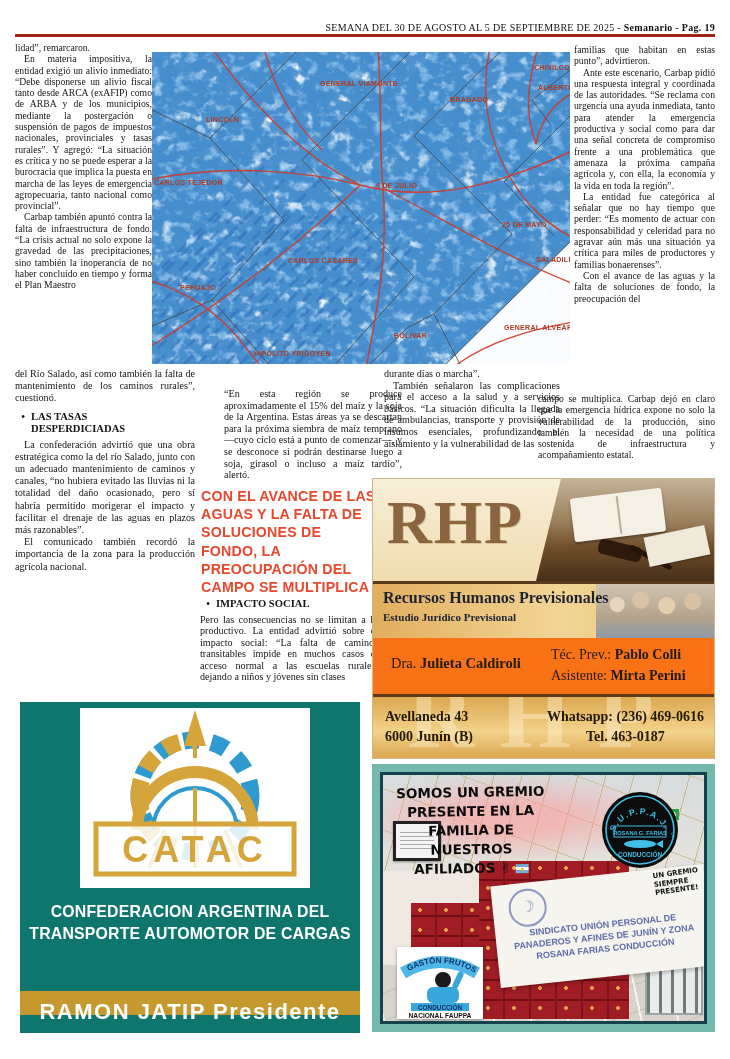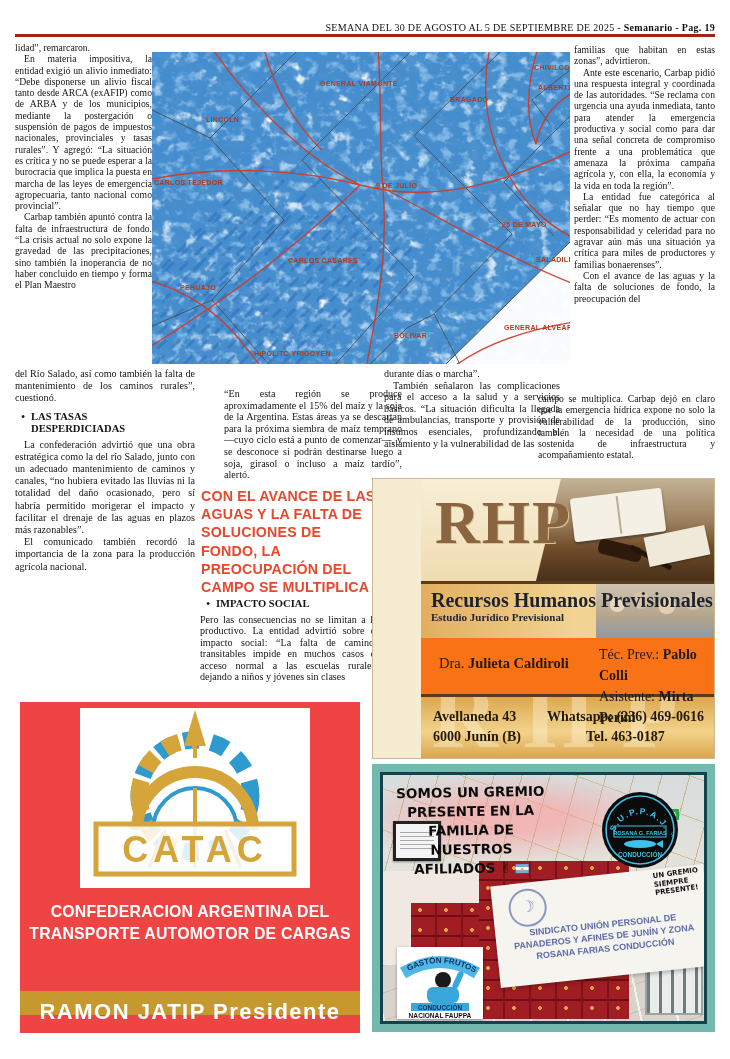--- a/index.html
+++ b/index.html
@@ -19,58 +19,58 @@
         margin:6px 0 3px 0;display:flex;}
   .head .bul{width:16px;text-align:center;flex:0 0 16px;}
   .head .ht{flex:1;padding-right:26px;}
   .pullquote{position:absolute;left:201px;top:487px;width:176px;
              font-family:"Liberation Sans",sans-serif;font-weight:bold;
              font-size:14.2px;line-height:18.2px;color:#e8482c;letter-spacing:.2px;}
   
   .mapbox{position:absolute;left:152px;top:52px;width:418px;height:312px;background:#fff;}
   
   .rhp{position:absolute;left:372px;top:478px;width:343px;height:281px;border:1px solid #c9b890;
-       box-sizing:border-box;overflow:hidden;background:#f6ecd2;padding-left:48px;}
+       box-sizing:border-box;overflow:hidden;background:#f6ecd2;}
   .rhp-z1{position:relative;height:102px;background:linear-gradient(180deg,#f8efd8,#efdcb0);}
   .rhp-brand{position:absolute;left:14px;top:8px;font-size:62px;font-weight:bold;color:#8a6540;
              font-family:"Liberation Serif",serif;letter-spacing:2px;text-shadow:1px 1px 0 #d9c49a;}
   .rhp-photo1{position:absolute;right:0;top:0;width:178px;height:102px;
       background:linear-gradient(180deg,#c3b296 0%,#9b7f5c 42%,#6f4c2a 68%,#47301a 100%);
       clip-path:polygon(14% 0,100% 0,100% 100%,0 100%);}
   .book{position:absolute;left:36px;top:14px;width:92px;height:44px;background:#f4f0e6;
         transform:rotate(-7deg);border-radius:3px;box-shadow:0 2px 3px rgba(0,0,0,.35);}
   .book:after{content:"";position:absolute;left:50%;top:3px;bottom:3px;width:2px;background:#b9ad95;}
   .gavel-head{position:absolute;left:62px;top:64px;width:44px;height:15px;background:#2e1a0c;
         border-radius:5px;transform:rotate(14deg);}
   .gavel-handle{position:absolute;left:92px;top:76px;width:46px;height:5px;background:#24140a;
         transform:rotate(28deg);border-radius:2px;}
   .paper{position:absolute;right:6px;top:52px;width:62px;height:30px;background:#efe9da;
         transform:rotate(-12deg);box-shadow:0 1px 2px rgba(0,0,0,.3);}
   .rhp-div{height:3px;background:#5e3a1c;}
   .rhp-z2{position:relative;height:54px;background:linear-gradient(90deg,#e2ae5f,#f2d596 55%,#e7bb72);}
-  .rhp-l1{position:absolute;left:10px;top:5px;font-weight:bold;font-size:20px;color:#1c2330;}
+  .rhp-l1{position:absolute;left:10px;top:5px;font-weight:bold;font-size:16px;color:#1c2330;}
   .rhp-l2{position:absolute;left:10px;top:27px;font-weight:bold;font-size:11px;color:#1c2330;}
   .rhp-photo2{position:absolute;right:0;top:0;width:118px;height:54px;
       background:
         radial-gradient(circle at 18% 38%,#e7d6bd 0 7px,transparent 8px),
         radial-gradient(circle at 38% 30%,#d9c3a4 0 8px,transparent 9px),
         radial-gradient(circle at 60% 40%,#e3cfae 0 8px,transparent 9px),
         radial-gradient(circle at 82% 32%,#d8c2a2 0 8px,transparent 9px),
         linear-gradient(180deg,#cfc4b2,#b5a58d 60%,#8e9aa5);}
   .rhp-z3{position:relative;height:56px;background:#f97316;z-index:1;}
   .rhp-name-l{position:absolute;left:18px;top:17px;font-size:14.5px;color:#201a12;}
   .rhp-name-r{position:absolute;left:178px;top:6px;font-size:14px;color:#201a12;line-height:21px;}
   .rhp-z4{position:relative;height:63px;background:linear-gradient(180deg,#dca84f,#f2d28b 55%,#d9a34a);overflow:hidden;}
   .rhp-watermark{position:absolute;left:0;right:0;top:-34px;font-size:92px;font-weight:bold;
       color:rgba(255,245,215,.4);text-align:center;letter-spacing:26px;font-family:"Liberation Serif",serif;z-index:0;}
   .rhp-addr{position:absolute;left:12px;top:10px;font-weight:bold;font-size:14px;color:#241809;line-height:20px;z-index:1;}
   .rhp-contact{position:absolute;right:10px;top:10px;font-weight:bold;font-size:14px;color:#241809;
       line-height:20px;text-align:center;z-index:1;}
   
-  .catac{position:absolute;left:20px;top:702px;width:340px;height:331px;background:#ef4444;overflow:hidden;}
+  .catac{position:absolute;left:20px;top:702px;width:340px;height:331px;background:#0f766e;overflow:hidden;}
   .catac-panel{position:absolute;left:60px;top:6px;width:230px;height:180px;background:#fff;}
   .catac-line{position:absolute;left:0;width:100%;text-align:center;color:#fff;font-weight:bold;
       font-family:"Liberation Sans",sans-serif;font-size:16.5px;letter-spacing:.2px;transform:scaleX(.96);}
   .catac-band{position:absolute;left:0;right:0;top:289px;height:24px;background:#c6992f;}
   .catac-band div{width:100%;text-align:center;color:#fff;font-weight:bold;font-size:22px;
       font-family:"Liberation Sans",sans-serif;letter-spacing:1.5px;line-height:42px;}
   
   .sup{position:absolute;left:372px;top:764px;width:343px;height:268px;background:#74b9ae;
        box-sizing:border-box;padding:8px;}
   .sup-inner{position:relative;width:100%;height:100%;border:3px solid #16424e;box-sizing:border-box;
@@ -220,21 +220,21 @@
         <text x="136" y="211">CARLOS CASARES</text>
         <text x="28" y="238">PEHUAJO</text>
         <text x="242" y="286">BOLIVAR</text>
         <text x="352" y="278">GENERAL ALVEAR</text>
         <text x="102" y="304">HIPOLITO YRIGOYEN</text>
       </g>
     </svg>
   </div>
 
   <div class="col colsm" style="left:574px;top:44px;width:141px;">
-    <p class="noindent">familias que habitan en estas zonas”, advirtieron.</p>
+    <p class="noindent">familias que habitan en estas punto”, advirtieron.</p>
     <p>Ante este escenario, Carbap pidió una respuesta integral y coordinada de las autoridades. “Se reclama con urgencia una ayuda inmediata, tanto para atender la emergencia productiva y social como para dar una señal concreta de compromiso frente a una problemática que amenaza la próxima campaña agrícola y, con ella, la economía y la vida en toda la región”.</p>
     <p>La entidad fue categórica al señalar que no hay tiempo que perder: “Es momento de actuar con responsabilidad y celeridad para no agravar aún más una situación ya crítica para miles de productores y familias bonaerenses”.</p>
     <p>Con el avance de las aguas y la falta de soluciones de fondo, la preocupación del</p>
   </div>
   <div class="col colsm" style="left:538px;top:393px;width:177px;">
     <p class="noindent">campo se multiplica. Carbap dejó en claro que la emergencia hídrica expone no solo la vulnerabilidad de la producción, sino también la necesidad de una política sostenida de infraestructura y acompañamiento estatal.</p>
   </div>
 
   <div class="col" style="left:15px;top:368px;width:180px;line-height:12.2px;">
     <p class="noindent">del Río Salado, así como también la falta de mantenimiento de los caminos rurales”, cuestionó.</p>

